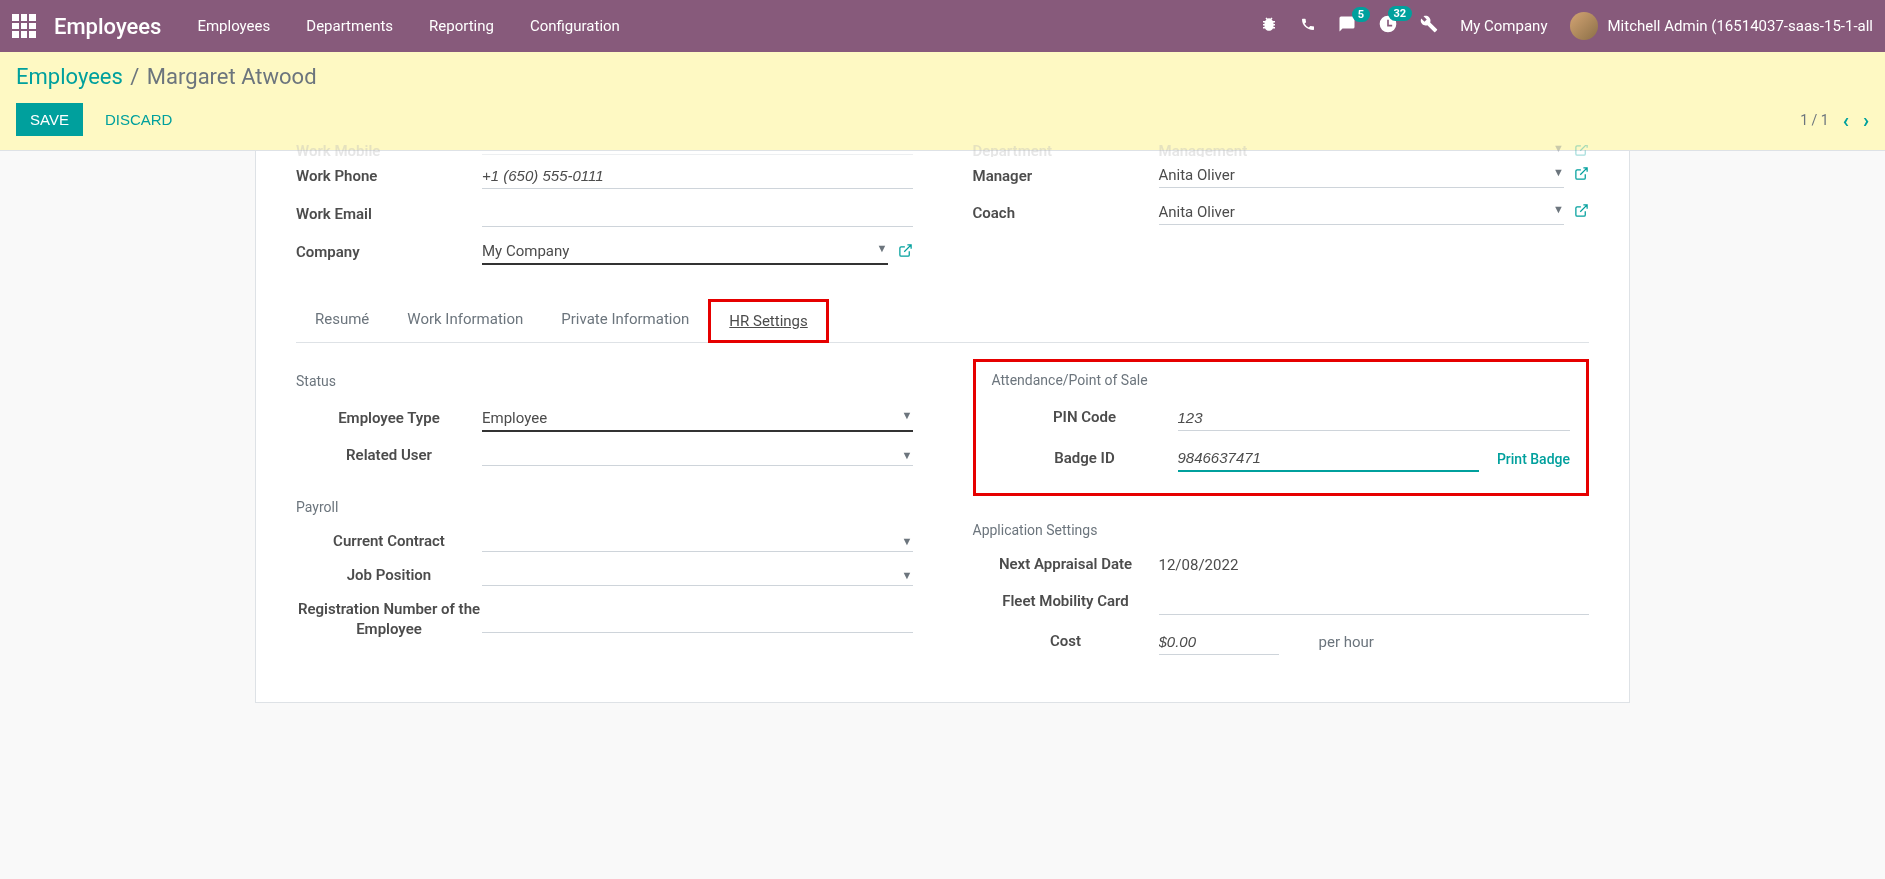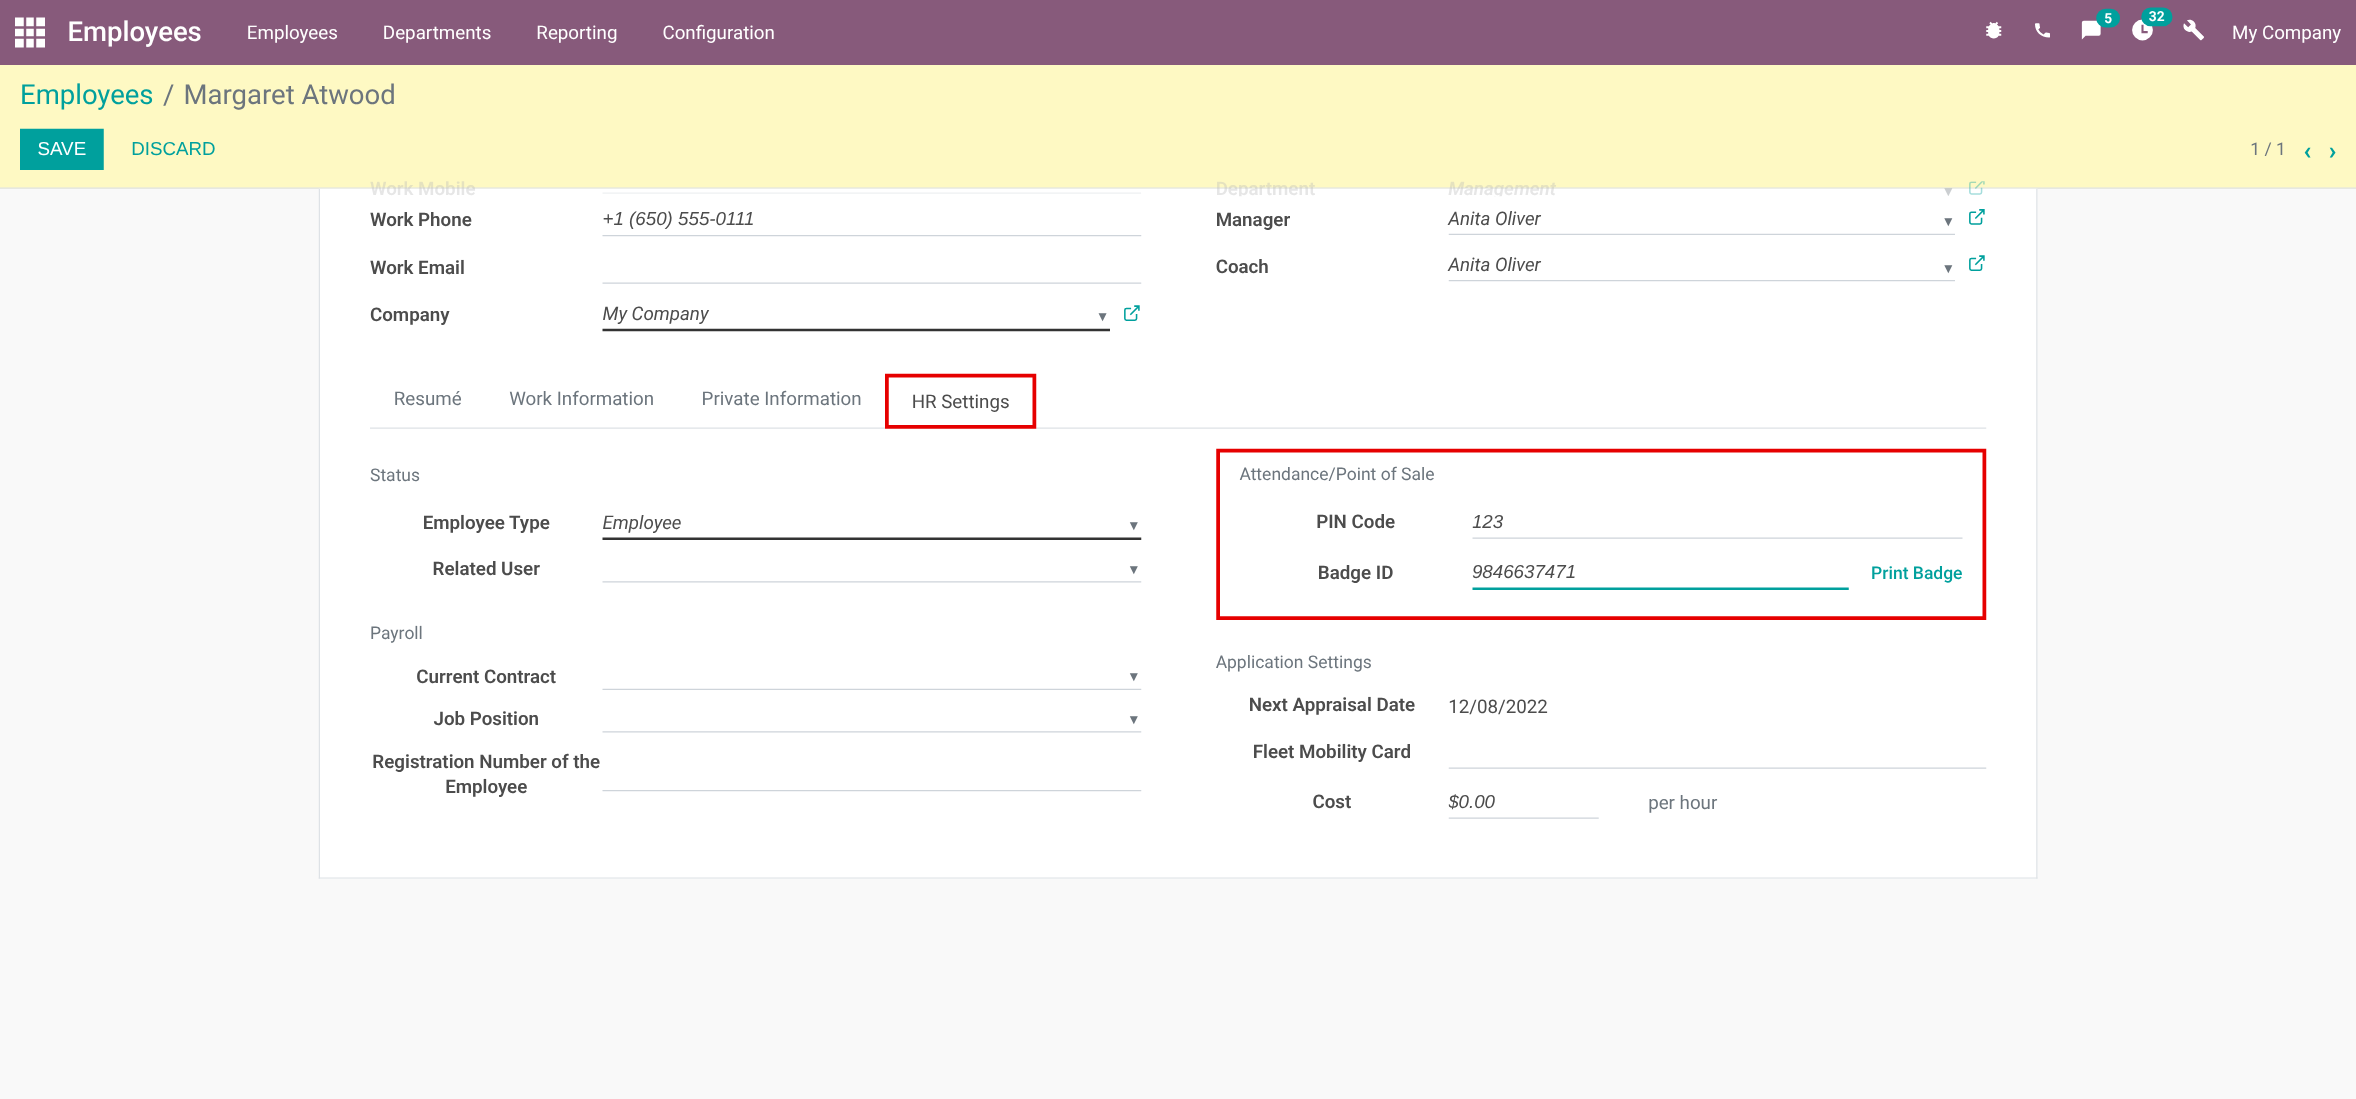--- a/index.html
+++ b/index.html
@@ -44,31 +44,31 @@
   .field-input { width: 100%; border: none; border-bottom: 1px solid #ced4da; padding: 4px 0; font-size: 15px; color: #4c4c4c; background: transparent; font-style: italic; }
   .field-input.teal-border { border-bottom: 2px solid #00a09d; }
   .field-select { position: relative; display: flex; align-items: center; }
   .ext-link { color: #00a09d; margin-left: 10px; font-size: 15px; cursor: pointer; }
 
   .clipped-text { color: #b8b8b8; font-weight:600; font-size:15px; }
 
   
   .tabs { margin-top: 28px; border-bottom: 1px solid #dee2e6; display: flex; }
   .tab { padding: 10px 18px; border: 1px solid transparent; border-bottom: none; color: #6c757d; font-size: 15px; cursor: pointer; }
-  .tab.active-hl { border: 3px solid #e60000; margin-bottom: -1px; background: #fff; color: #4c4c4c; }
+  .tab.active-hl { border: 3px solid #e60000; margin-bottom: -1px; background: #fff; color: #4c4c4c; text-decoration: underline; }
 
   .section-title { font-size: 14px; color: #6c757d; margin: 26px 0 10px 0; font-weight: 400; }
 
   .two-col-form { display: flex; gap: 60px; margin-top: 4px; }
   .two-col-form .col { flex:1; }
 
   .field-row2 { display: flex; align-items: center; padding: 7px 0; }
   .field-label2 { width: 186px; font-weight: 600; color: #4c4c4c; font-size: 15px; line-height: 1.3; text-align: center; }
   .field-value2 { flex: 1; display:flex; align-items:center; }
-  .dropdown-line { border:none; border-bottom: 1px solid #ced4da; width:100%; padding: 3px 0; font-size:15px; display:flex; justify-content:space-between; align-items:flex-end;font-style:italic; }
+  .dropdown-line { border:none; border-bottom: 1px solid #ced4da; width:100%; padding: 3px 0; font-size:15px; display:flex; justify-content:space-between; align-items:flex-start; }
   .dropdown-line.strong { border-bottom-width:2px; border-bottom-color:#333; }
   .caret2 { color: #6c757d; font-size:11px; }
 
   .highlight-box { border: 3px solid #e60000; padding: 10px 16px 14px 16px; margin-top: 12px; }
 
   .print-badge { color: #00a09d; font-weight: 500; margin-left: 18px; cursor: pointer; white-space: nowrap; }
   .static-val { font-size:15px; color:#4c4c4c; }
   .per-hour { color:#6c757d; margin-left: 40px; font-size:15px; }
 
 </style>
@@ -116,20 +116,24 @@
           <path d="M12 2a10 10 0 100 20 10 10 0 000-20zm1 11h4v2h-6V7h2v6z"></path>
         </svg>
       <span class="badge">32</span>
     </span>
     <span class="nav-icon">
       <svg width="18" height="18" viewBox="0 0 24 24" fill="currentColor">
           <path d="M22.7 19l-9.1-9.1c.9-2.3.4-5-1.5-6.9-2-2-5-2.4-7.4-1.3L9 6 6 9 1.6 4.7C.5 7.1.9 10.1 2.9 12.1c1.9 1.9 4.6 2.4 6.9 1.5l9.1 9.1c.4.4 1 .4 1.4 0l2.3-2.3c.5-.4.5-1.1.1-1.4z"></path>
         </svg>
     </span>
     <span class="company-txt">My Company</span>
+    <div class="user-block">
+      <div class="avatar"></div>
+      <span class="company-txt">Mitchell Admin (16514037-saas-15-1-all</span>
+    </div>
   </div>
 </div>
 
 <div class="controlbar">
   <div class="breadcrumb">
     <span class="link">Employees</span>
     <span class="sep">/</span>
     <span class="current">Margaret Atwood</span>
   </div>
   <div class="control-row">

